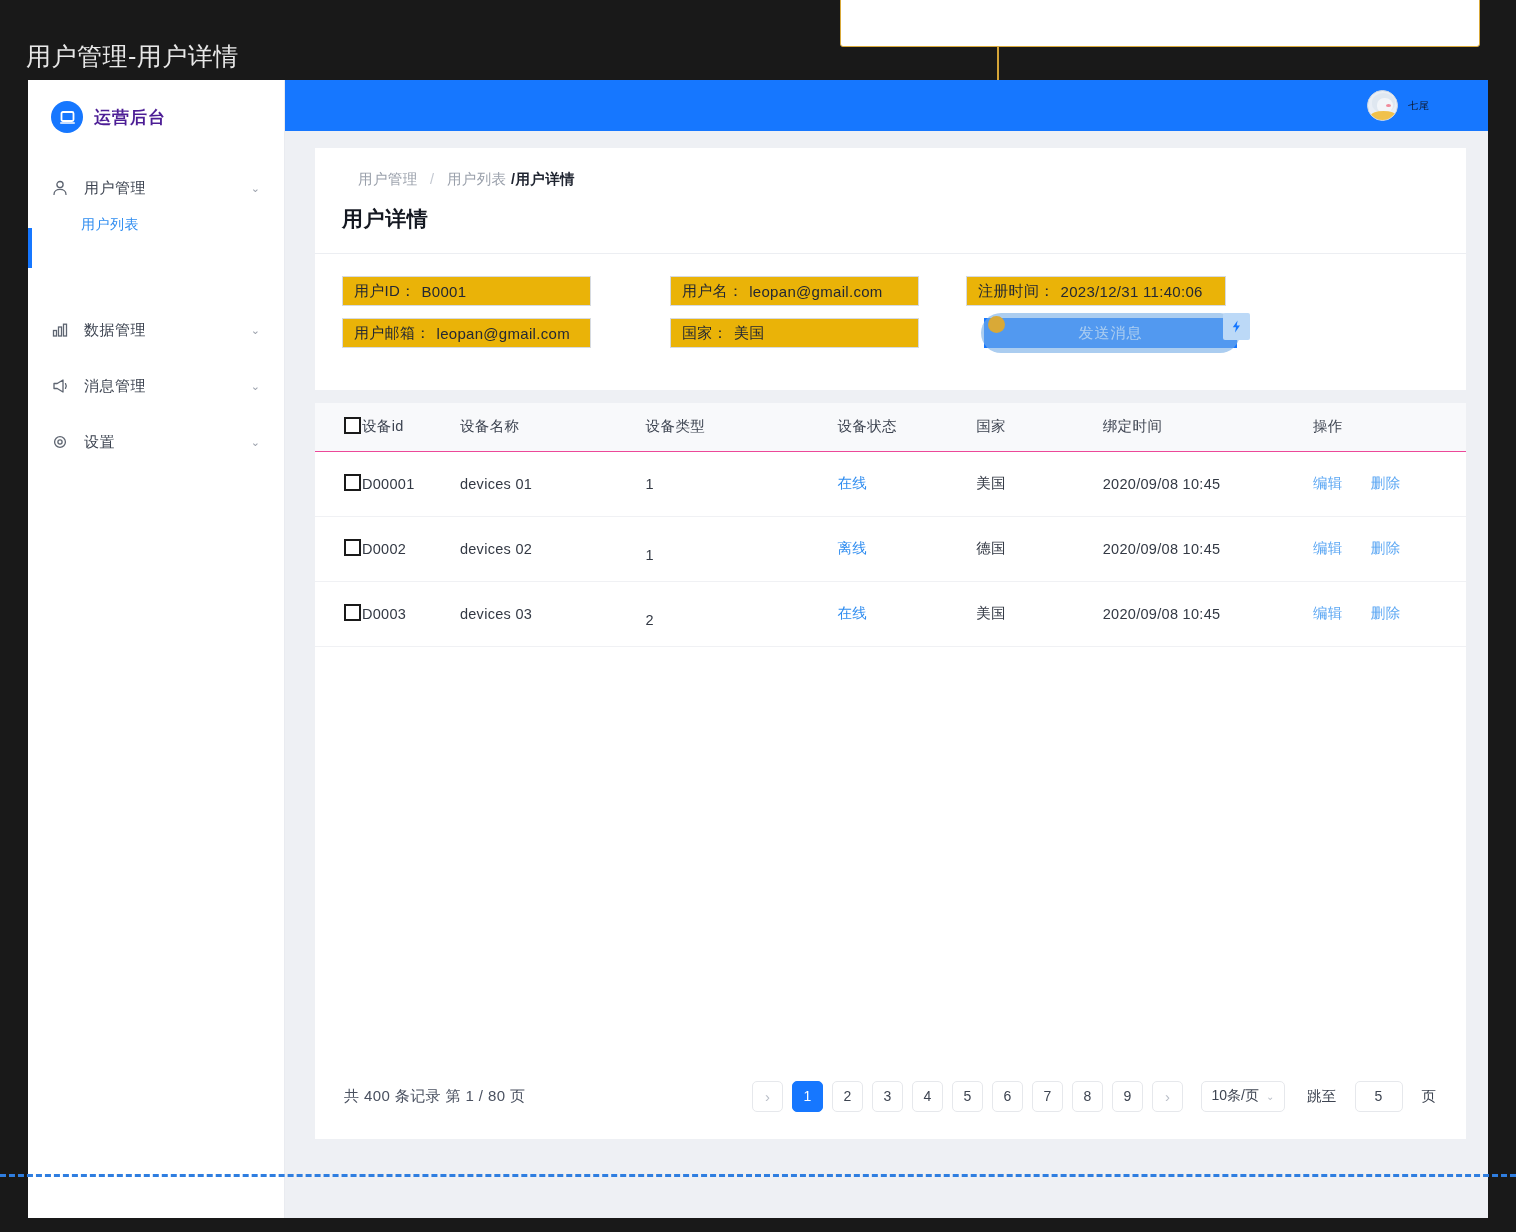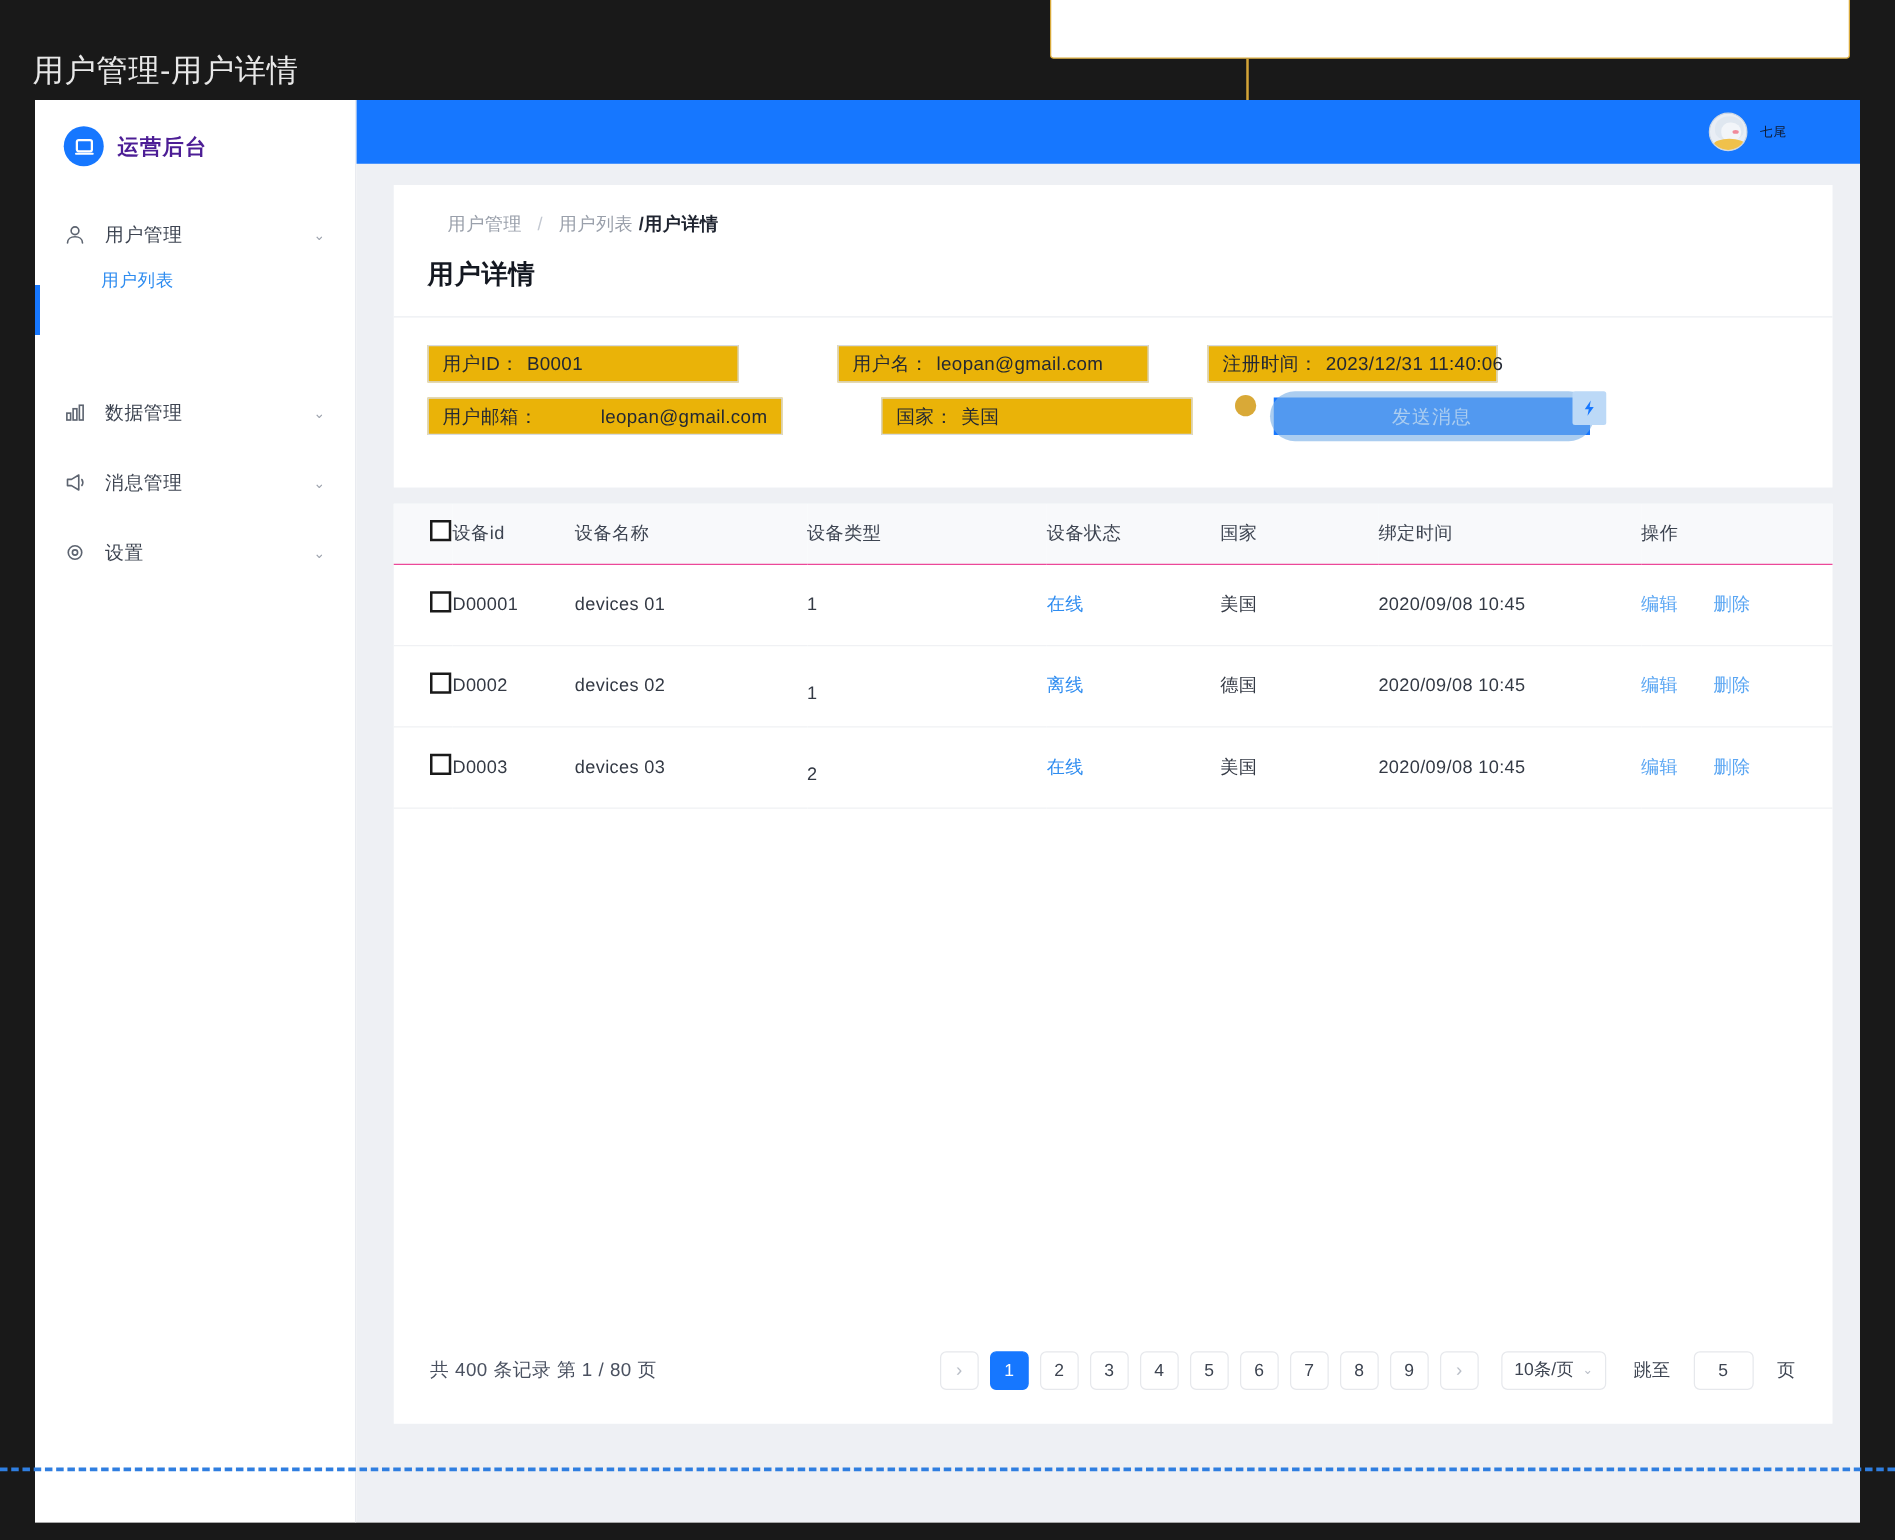--- a/index.html
+++ b/index.html
@@ -115,23 +115,23 @@
 
   .form-grid { padding: 22px 0 30px 27px; position: relative; }
   .form-row { display: flex; margin-bottom: 12px; }
   .field {
     height: 30px; border: 1px solid #d6dae0; background: #eab308;
     display: flex; align-items: center; padding: 0 11px;
     font-size: 15px; color: #232833; letter-spacing: .3px;
   }
   .f-id { width: 249px; }
   .f-name { width: 249px; margin-left: 79px; }
-  .f-mail { width: 284px; gap: 44px; }
+  .f-mail { width: 249px; }
   .f-country { width: 249px; margin-left: 79px; }
-  .f-reg { width: 232px; margin-left: 47px; }
+  .f-reg { width: 260px; margin-left: 47px; }
   .field .lbl { white-space: nowrap; }
   .field .val { margin-left: 6px; white-space: nowrap; }
 
   .btn-wrap { margin-left: 65px; position: relative; }
   .send-btn {
     width: 253px; height: 30px; background: #1677ff; color: #ffffff;
     display: flex; align-items: center; justify-content: center;
     font-size: 15px; letter-spacing: 1px; border: none; cursor: pointer;
   }
   .btn-highlight {

